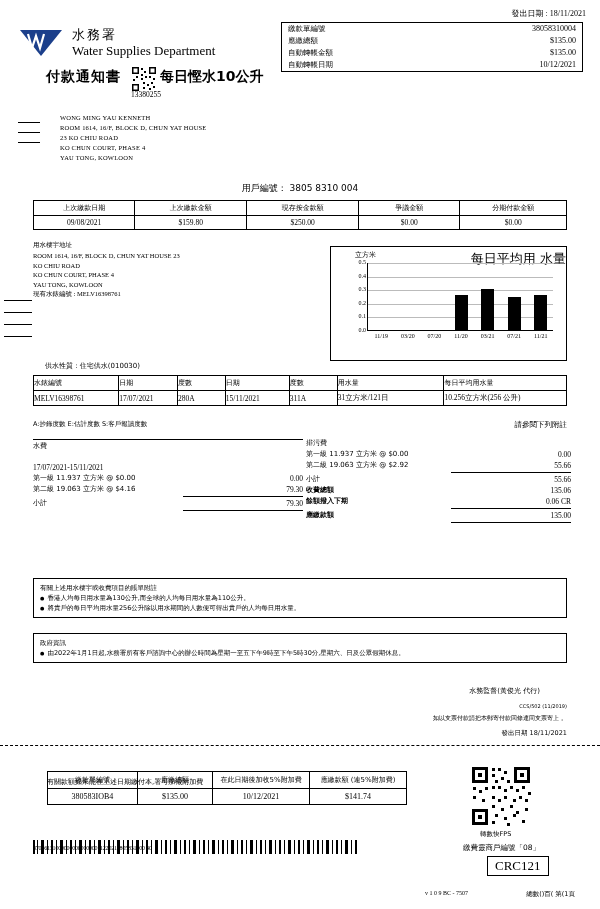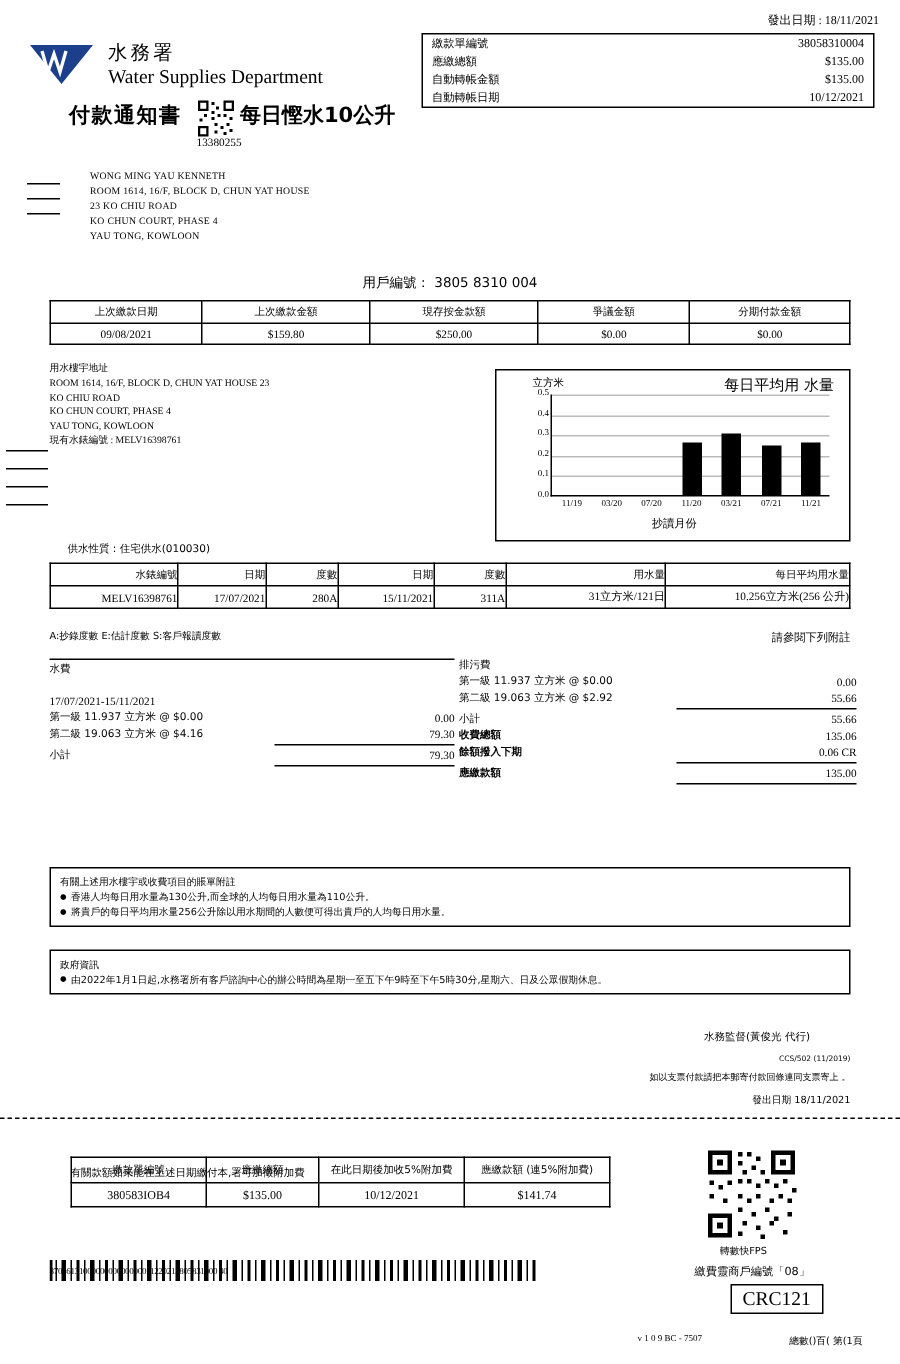--- a/index.html
+++ b/index.html
@@ -51,34 +51,34 @@
   .sum-table th { font-family:"DejaVu Sans", sans-serif; font-size:7px; }
   .sum-table td { font-family:"Liberation Serif", serif; font-size:7.5px;}
 
   
   .supply-head { position:absolute; left:33px; top:241px; font-size:6.5px; font-family:"DejaVu Sans", sans-serif;}
   .supply-addr { position:absolute; left:33px; top:251px; font-size:6.5px; line-height:9.5px;}
   .supply-addr div { white-space:nowrap; }
 
   
   .chart-box { position:absolute; left:330px; top:246px; width:237px; height:115px; border:1px solid #000; }
-  .chart-title { position:absolute; right:10px; top:3px; font-size:10px; font-family:"DejaVu Sans", sans-serif;}
+  .chart-title { position:absolute; right:0; top:3px; font-size:13px; font-family:"DejaVu Sans", sans-serif;}
   .chart-unit { position:absolute; left:24px; top:3px; font-size:7px; font-family:"DejaVu Sans", sans-serif;}
   .plot { position:absolute; left:36px; top:16px; width:186px; height:68px; border-left:1px solid #000; border-bottom:1px solid #000;}
   .gridline { position:absolute; left:0; width:100%; height:1px; background:#bbb; }
   .ylab { position:absolute; left:-18px; font-size:6px; width:16px; text-align:right;}
   .bar { position:absolute; bottom:0; background:#000; width:13px;}
   .xlab { position:absolute; top:70px; font-size:6px; width:24px; text-align:center; }
   .chart-xtitle { position:absolute; left:0; width:237px; text-align:center; top:97px; font-size:7.5px; font-family:"DejaVu Sans", sans-serif;}
 
   .supply-nature { position:absolute; left:33px; top:361px; font-size:7px; font-family:"DejaVu Sans", sans-serif;margin-left:12px;}
 
   
   .meter-table { position:absolute; left:33px; top:375px; width:534px; font-size:7px;}
-  .meter-table td, .meter-table th { text-align:right; padding:2px 0; }
+  .meter-table td, .meter-table th { text-align:left; padding:2px 0; }
   .meter-table th { font-family:"DejaVu Sans", sans-serif;}
   .meter-table td { font-family:"Liberation Serif", serif; font-size:7.5px;}
   .legend { position:absolute; left:33px; top:420px; font-size:6.5px; font-family:"DejaVu Sans", sans-serif;}
   .legend-r { position:absolute; right:33px; top:420px; font-size:7.5px; font-family:"DejaVu Sans", sans-serif;}
 
   
   .chg { position:absolute; font-size:7px; }
   .chg-left { left:33px; top:438px; width:270px; }
   .chg-right { left:306px; top:438px; width:265px; }
   .chg .row { display:flex; justify-content:space-between; line-height:11px; }
@@ -261,21 +261,20 @@
         <div class="xlab" style="left: 54.4286px;">07/20</div>
         <div class="bar" style="height: 35.36px; left: 86.5px;"></div>
         <div class="xlab" style="left: 81px;">11/20</div>
         <div class="bar" style="height: 40.8px; left: 113.071px;"></div>
         <div class="xlab" style="left: 107.571px;">03/21</div>
         <div class="bar" style="height: 32.64px; left: 139.643px;"></div>
         <div class="xlab" style="left: 134.143px;">07/21</div>
         <div class="bar" style="height: 35.36px; left: 166.214px;"></div>
         <div class="xlab" style="left: 160.714px;">11/21</div>
       </div>
-    <div class="chart-xtitle">抄讀月份</div>
   </div>
 
   <div class="supply-nature">供水性質 : 住宅供水(010030)</div>
 
   <table class="grid meter-table">
     <tbody>
         <tr>
       <th style="width:16%">水錶編號</th>
       <th style="width:11%">日期</th>
       <th style="width:9%">度數</th>

